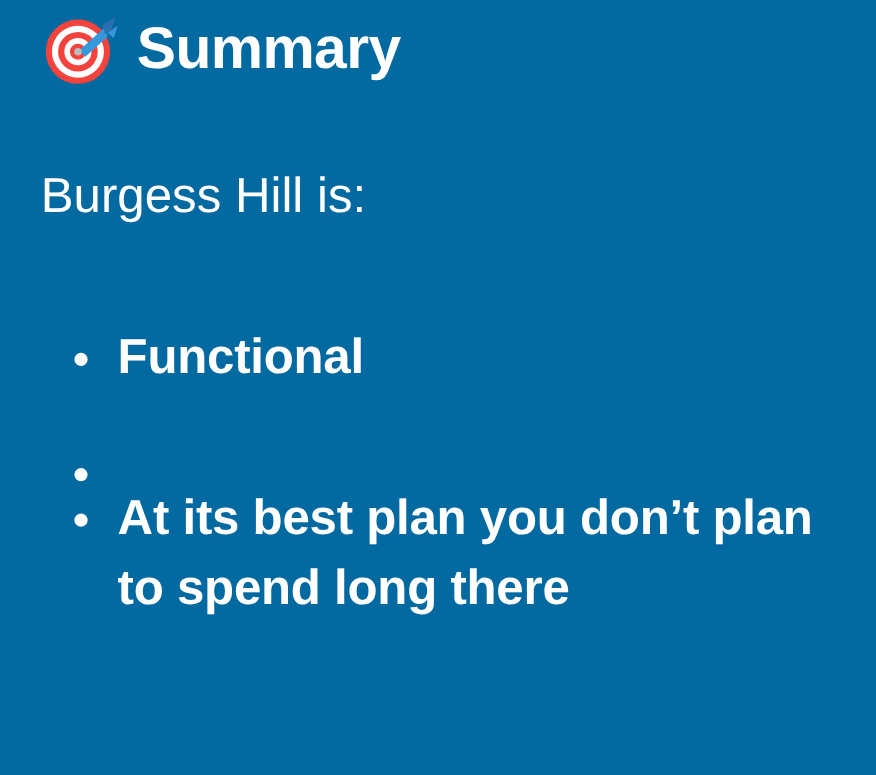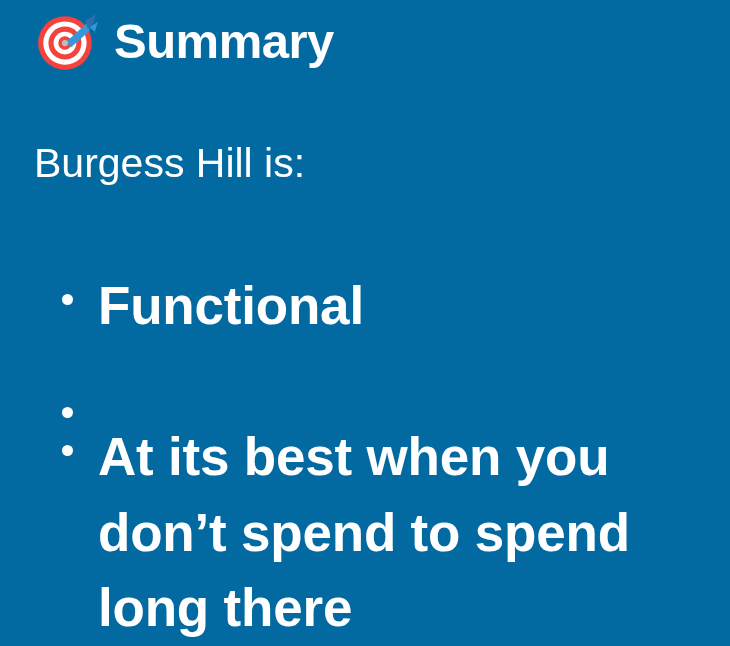--- a/index.html
+++ b/index.html
@@ -82,21 +82,21 @@
     position: absolute;
     left: 28px;
     top: 26px;
     width: 11px;
     height: 11px;
     border-radius: 50%;
     background: #ffffff;
   }
   .bullet-text {
     margin-left: 33px;
-    font-size: 53px;
+    font-size: 41px;
     font-weight: bold;
     color: #ffffff;
     line-height: 1.42;
     letter-spacing: -0.2px;
   }
 </style>
 </head>
 <body>
 
 <div class="slide">
@@ -124,17 +124,17 @@
   <ul class="bullets">
     <li class="bullet-item">
       <span class="bullet-dot"></span>
       <span class="bullet-text">Functional</span>
     </li>
     <li class="bullet-item">
       <span class="bullet-dot"></span>
     </li>
     <li class="bullet-item">
       <span class="bullet-dot"></span>
-      <span class="bullet-text">At its best when you don’t spend to spend long there</span>
+      <span class="bullet-text">At its best plan you don’t plan to spend long there</span>
     </li>
   </ul>
 
 </div>
 
 </body></html>

